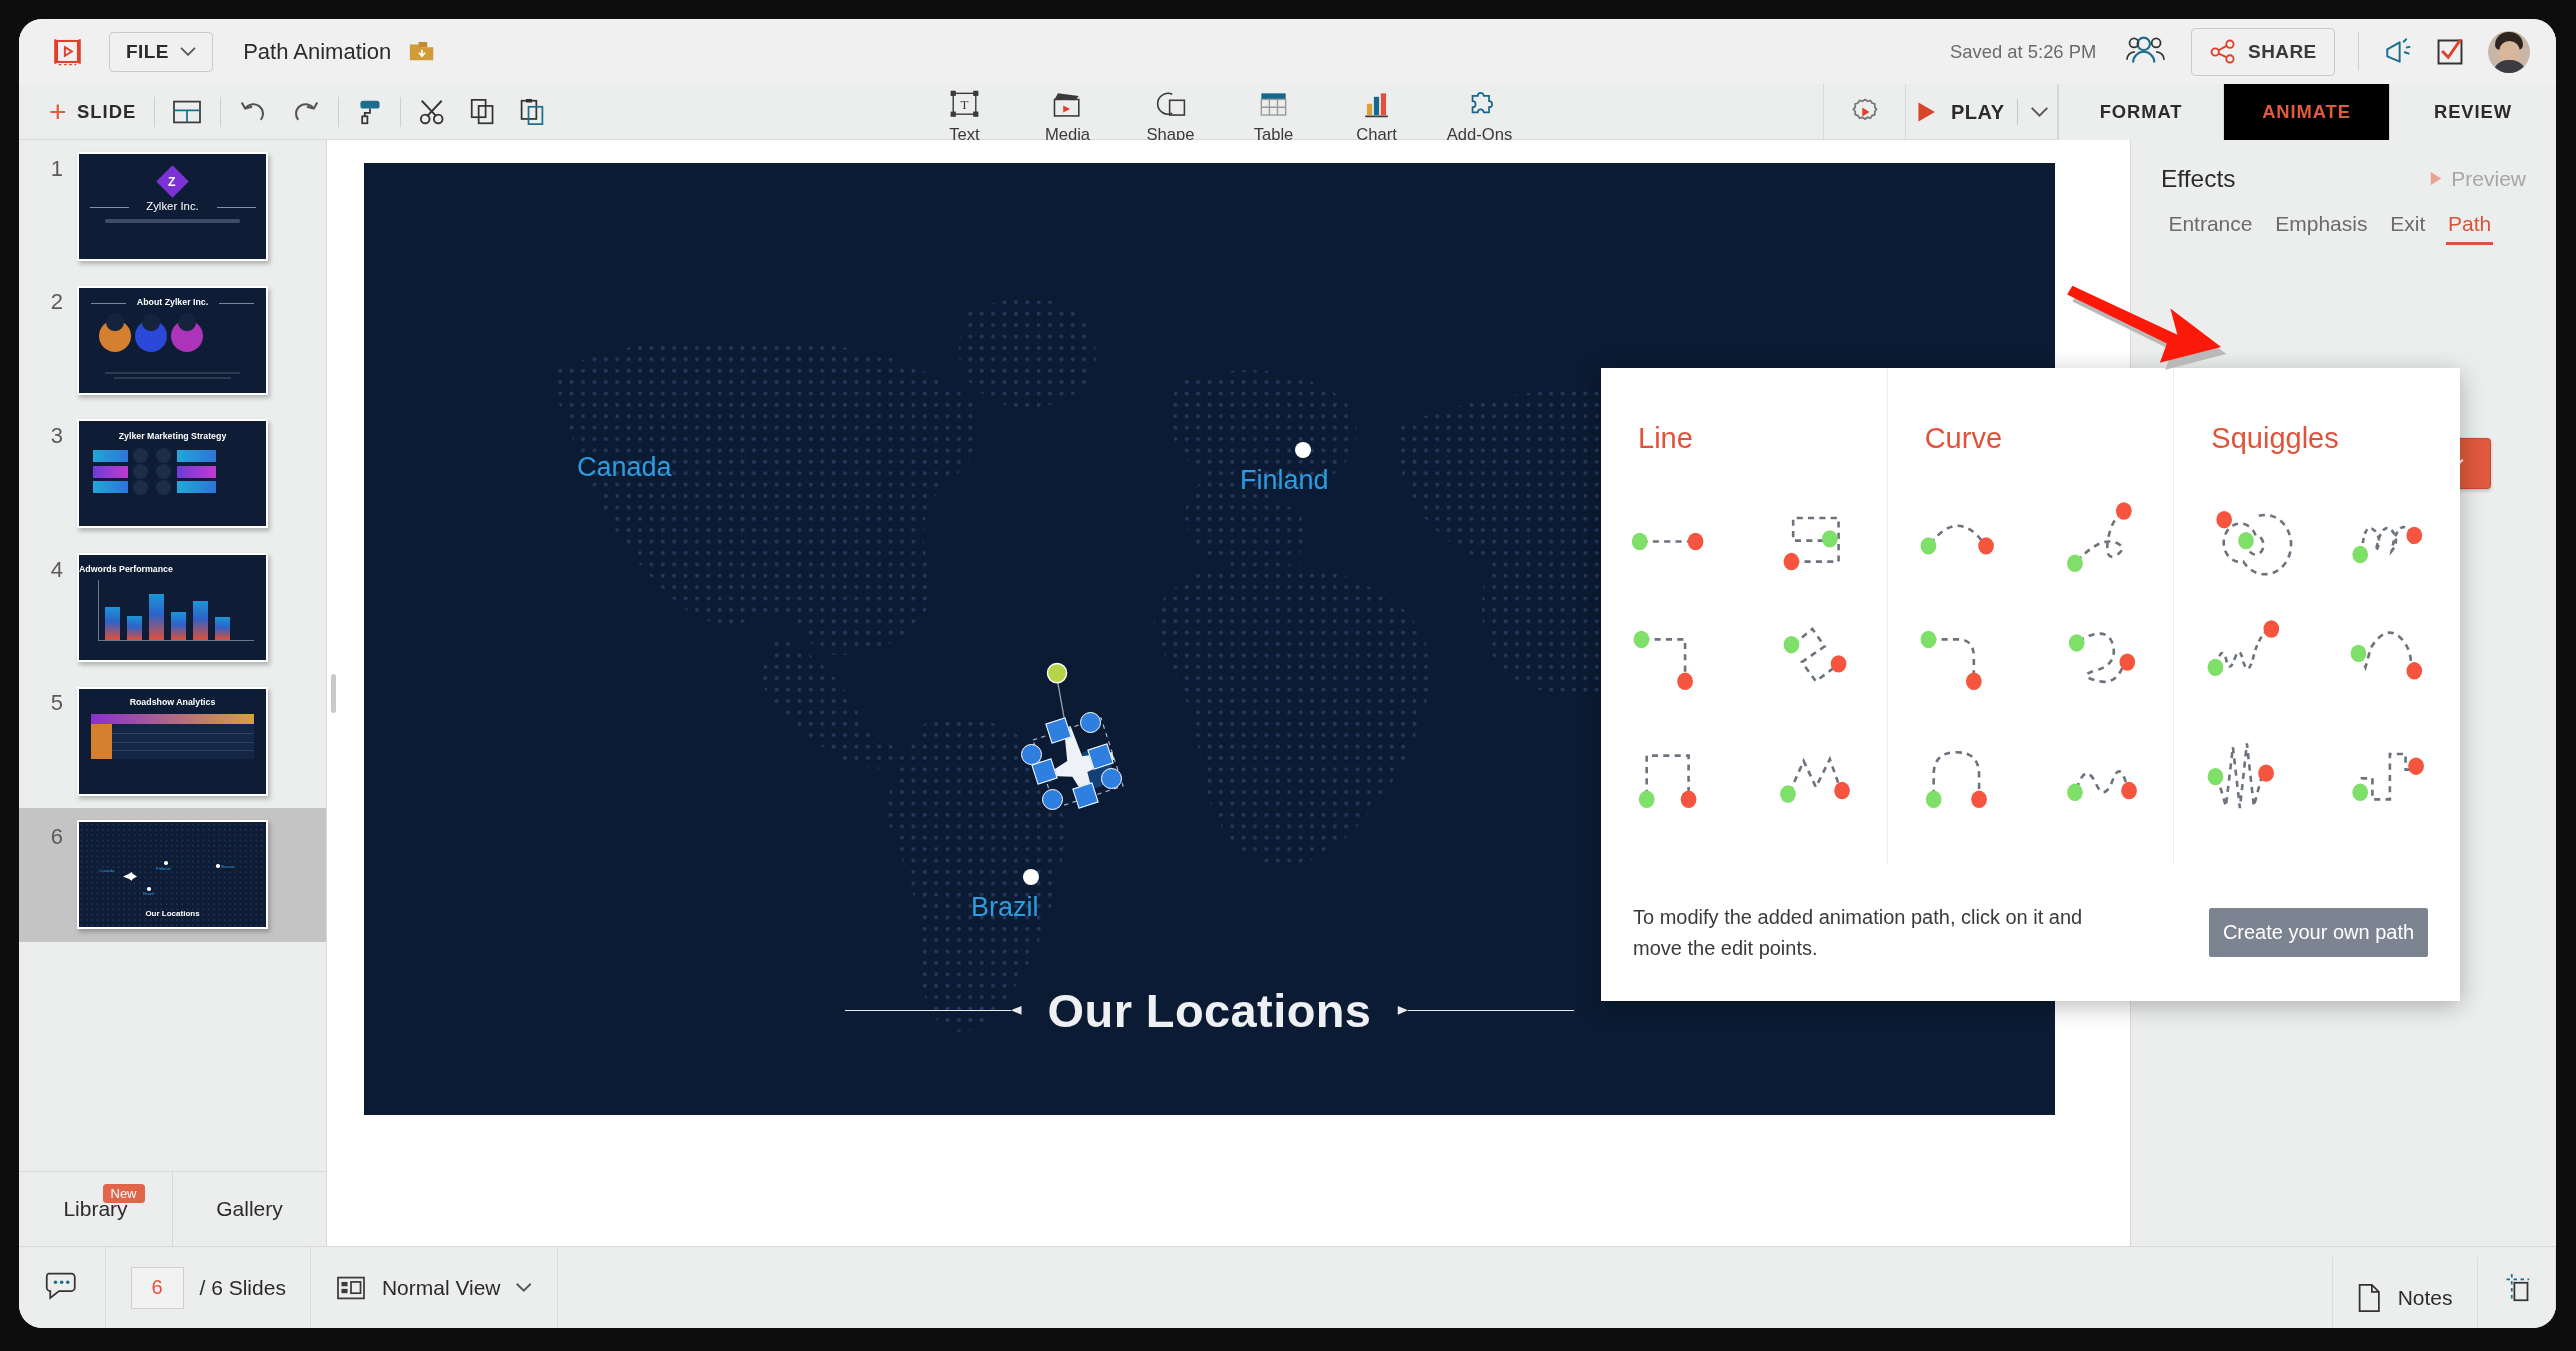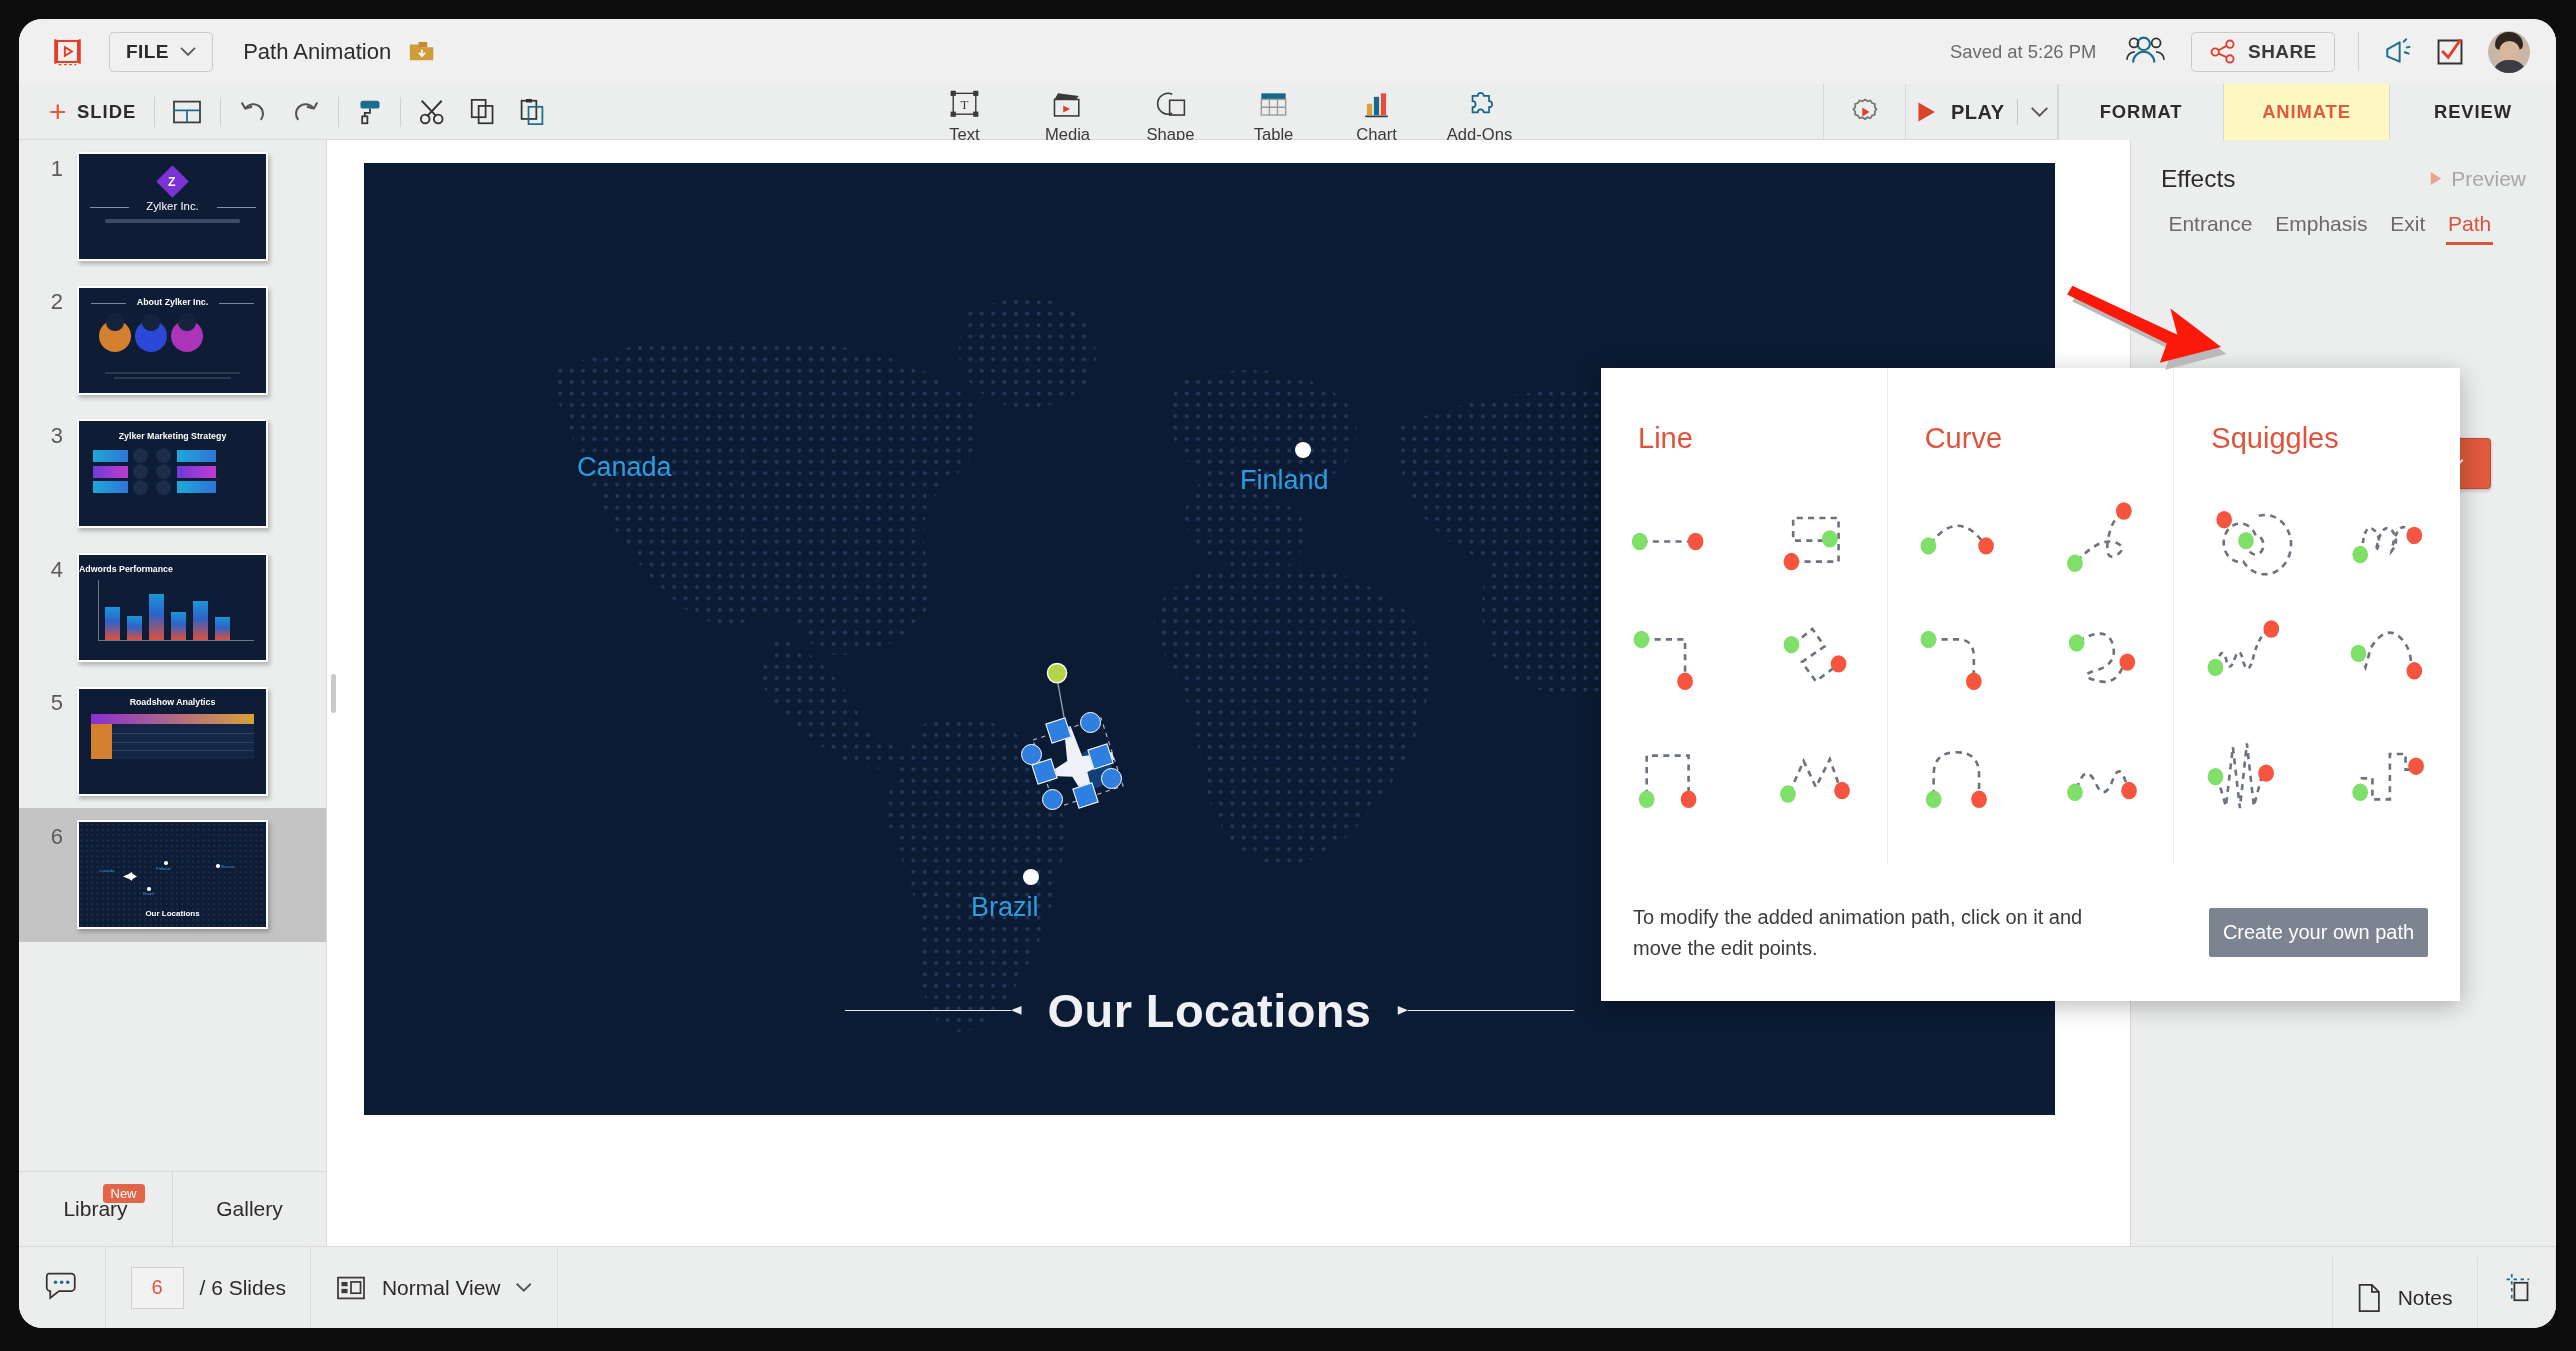--- a/index.html
+++ b/index.html
@@ -10,21 +10,21 @@
 
   
   .topbar{position:absolute;left:0;top:0;width:100%;height:65px;background:#f0f0f0;display:flex;align-items:center;}
   .logo-mark{margin-left:30px;width:37px;height:37px;display:flex;align-items:center;justify-content:center;}
   .file-btn{margin-left:23px;height:40px;padding:0 16px;border:0.9px solid #c9c9c9;border-radius:4.4px;background:#f0f0f0;display:flex;align-items:center;gap:11.4px;color:#2b2b2b;font-size:19px;font-weight:bold;letter-spacing:0.4px;}
   .doc-title{margin-left:30px;font-size:22px;color:#2b2b2b;}
   .folder-ico{margin-left:17.5px;width:26px;height:23px;}
   .tb-right{margin-left:auto;display:flex;align-items:center;gap:0;padding-right:26px;}
   .saved-txt{font-size:18.4px;color:#6b6b6b;margin-right:30px;}
   .people-ico{margin-right:26px;}
-  .share-btn{height:40px;padding:0 17.5px;border:0.9px solid #c9c9c9;border-radius:4.4px;background:#f0f0f0;display:flex;align-items:center;gap:12.3px;font-size:19px;font-weight:bold;color:#3a3a3a;letter-spacing:0.4px;}
+  .share-btn{height:48px;padding:0 17.5px;border:0.9px solid #c9c9c9;border-radius:4.4px;background:#f0f0f0;display:flex;align-items:center;gap:12.3px;font-size:19px;font-weight:bold;color:#3a3a3a;letter-spacing:0.4px;}
   .vsep{width:0.9px;height:39px;background:#cfcfcf;margin:0 23px;}
   .ico-btn{margin-right:23px;cursor:pointer;display:flex;align-items:center;}
   .avatar{width:42px;height:42px;border-radius:50%;overflow:hidden;background:#c8b6a6;position:relative;}
   .avatar .hair{position:absolute;left:7px;top:1.8px;width:28px;height:17.5px;border-radius:14px 14px 5.3px 5.3px;background:#2e2520;}
   .avatar .face{position:absolute;left:10.5px;top:10.5px;width:21px;height:24.5px;border-radius:10.5px;background:#d7b69b;}
   .avatar .body{position:absolute;left:3.5px;bottom:-3.5px;width:35px;height:16px;border-radius:17.5px 17.5px 0 0;background:#3b3b45;}
 
   
   .toolbar{position:absolute;left:0;top:65px;width:100%;height:56px;background:#eceded;border-bottom:0.9px solid #d8d8d8;display:flex;align-items:center;}
   .slide-add{display:flex;align-items:center;gap:10.5px;margin-left:30px;}
@@ -34,21 +34,21 @@
   .tico{display:flex;align-items:center;justify-content:center;cursor:pointer;}
   .tool-center{position:absolute;left:894px;top:0;display:flex;align-items:flex-start;gap:0;}
   .tool-item{width:103px;display:flex;flex-direction:column;align-items:center;gap:2.6px;padding-top:5.3px;cursor:pointer;}
   .tool-item .lbl{font-size:16.6px;color:#3a3a3a;}
   .tb2-right{position:absolute;right:0;top:0;height:56px;display:flex;align-items:center;}
   .gear-wrap{padding:0 24.5px;display:flex;align-items:center;border-left:0.9px solid #d8d8d8;height:56px;}
   .play-wrap{display:flex;align-items:center;height:56px;padding:0 8px;border-left:0.9px solid #d8d8d8;border-right:0.9px solid #d8d8d8;gap:12.3px;}
   .play-lbl{font-size:20px;font-weight:bold;color:#2b2b2b;letter-spacing:0.5px;}
   .rtabs{display:flex;height:56px;}
   .rtab{width:166px;display:flex;align-items:center;justify-content:center;font-size:18.4px;font-weight:bold;letter-spacing:0.9px;color:#2b2b2b;background:#eceded;border-right:0.9px solid #d8d8d8;cursor:pointer;}
-  .rtab.active{color:#e05a3d;background:#fef9c3;border-bottom:none;}
+  .rtab.active{color:#e05a3d;background:#000000;border-bottom:none;}
   .rtab:first-child{border-left:0.9px solid #d8d8d8;}
   .rtab:last-child{border-right:none;}
 
   
   .leftpanel{position:absolute;left:0;top:121px;width:308px;bottom:82px;background:#eceded;border-right:0.9px solid #d8d8d8;}
   .thumbs{position:absolute;left:0;right:0;top:0;bottom:75px;overflow:hidden;}
   .thumb-row{display:flex;align-items:flex-start;padding:12.3px 0 12.3px 0;position:relative;}
   .thumb-row.sel{background:#c4c4c4;}
   .thumb-num{width:58px;text-align:right;padding-right:14px;font-size:22px;color:#5a5a5a;padding-top:3.5px;}
   .thumb{width:191px;height:109px;background:#0e1d35;border:2.6px solid #fff;box-shadow:1.8px 2.6px 4.4px rgba(0,0,0,.25);position:relative;overflow:hidden;}

